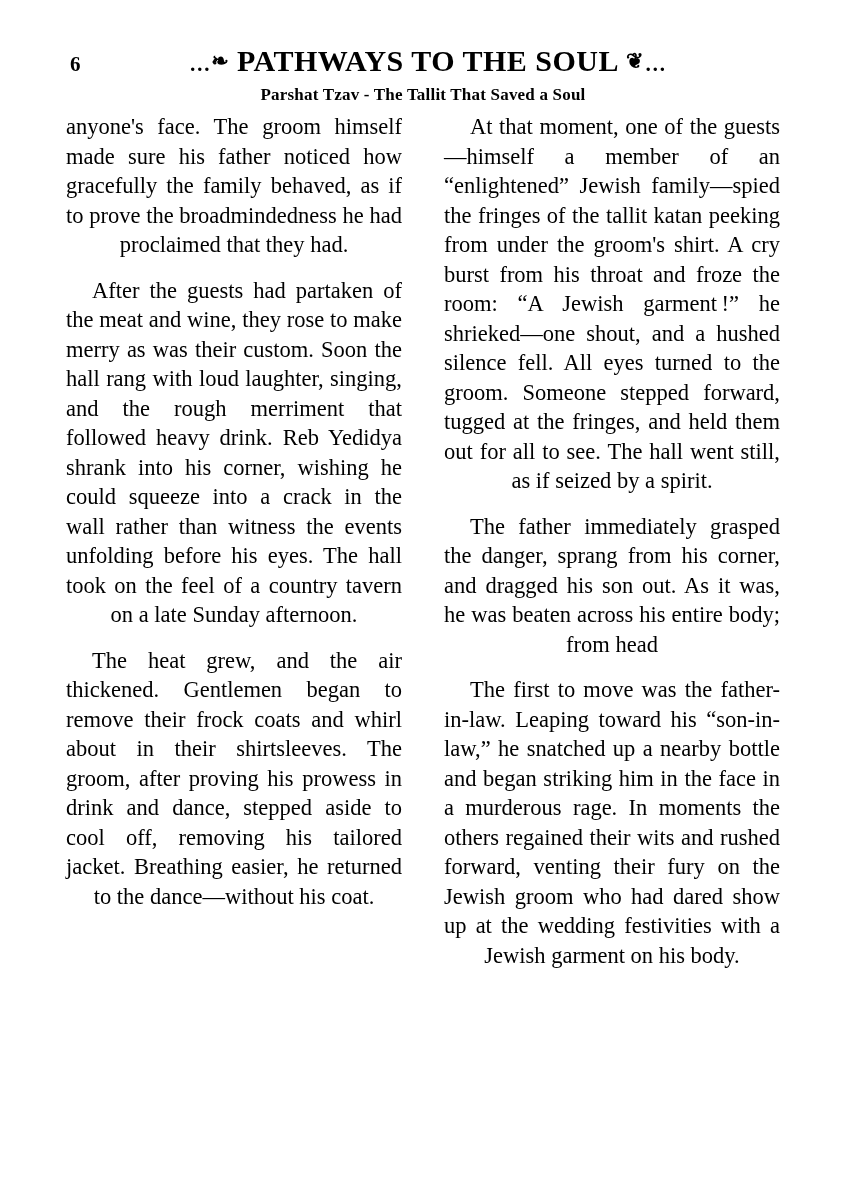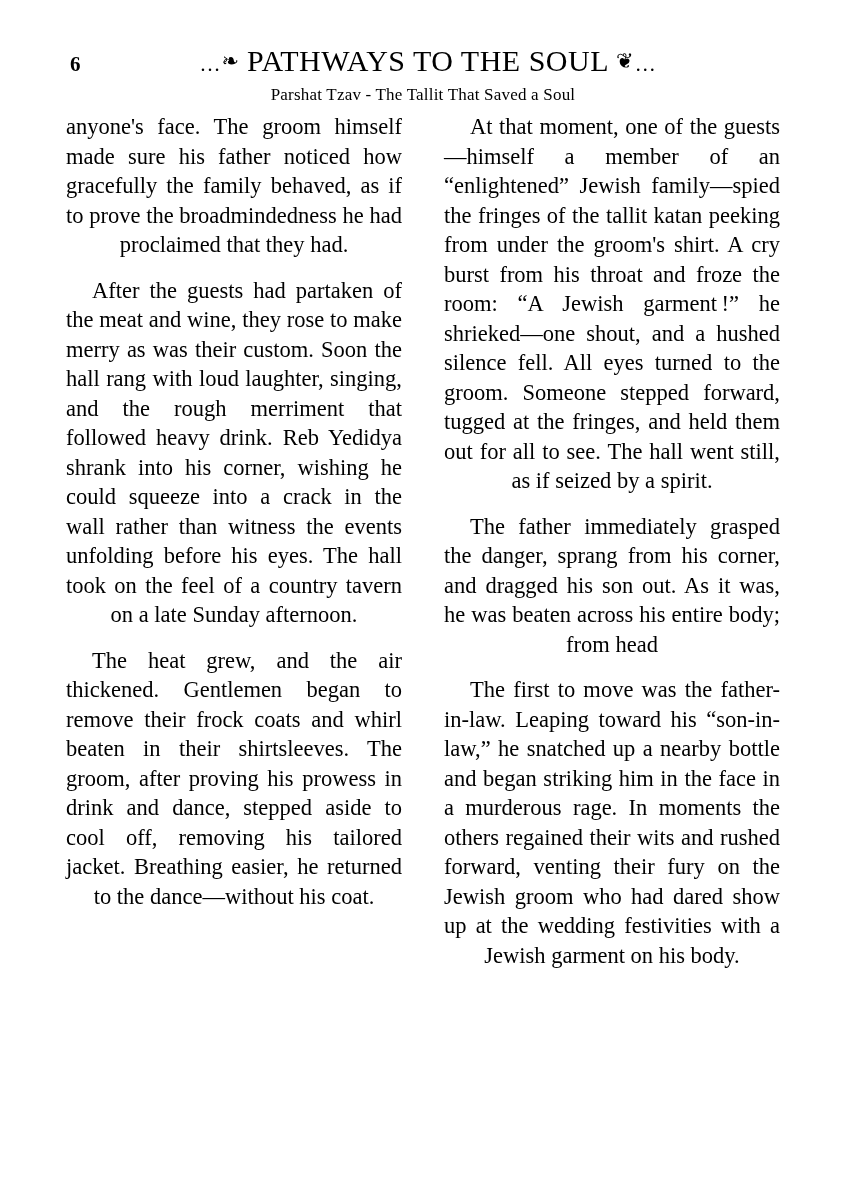--- a/index.html
+++ b/index.html
@@ -32,41 +32,41 @@
     top: 10px;
     font-family: "Liberation Serif", serif;
     font-weight: bold;
     font-size: 21px;
     line-height: 1;
   }
   .running-head {
     text-align: center;
     white-space: nowrap;
     font-family: "Liberation Serif", serif;
-    font-weight: normal;
+    font-weight: bold;
     font-size: 30px;
     letter-spacing: 0.5px;
     line-height: 1.1;
     padding-left: 10px;
   }
   .orn {
     font-size: 21px;
     vertical-align: 3px;
     letter-spacing: 1px;
   }
   .orn-left { margin-right: 7px; }
   .orn-right { margin-left: 7px; }
   .dots {
     font-size: 21px;
     letter-spacing: 1px;
   }
   .subtitle {
     text-align: center;
     font-family: "Liberation Serif", serif;
-    font-weight: normal;
+    font-weight: bold;
     font-size: 17px;
     margin-top: 8px;
     letter-spacing: 0.2px;
   }
   
   .columns {
     margin-top: 22px;
     display: flex;
     gap: 42px;
   }
@@ -101,21 +101,21 @@
       <span class="dots">…</span><span class="orn orn-left">❧</span><span>PATHWAYS TO THE SOUL</span><span class="orn orn-right">❦</span><span class="dots">…</span>
     </div>
     <div class="subtitle">Parshat Tzav - The Tallit That Saved a Soul</div>
   </div>
 
   <div class="columns">
 
     <div class="col">
       <p class="para noindent">anyone's face. The groom himself made sure his father noticed how gracefully the family behaved, as if to prove the broadmindedness he had proclaimed that they had.</p>
       <p class="para">After the guests had partaken of the meat and wine, they rose to make merry as was their custom. Soon the hall rang with loud laughter, singing, and the rough merriment that followed heavy drink. Reb Yedidya shrank into his corner, wishing he could squeeze into a crack in the wall rather than witness the events unfolding before his eyes. The hall took on the feel of a country tavern on a late Sunday afternoon.</p>
-      <p class="para">The heat grew, and the air thickened. Gentlemen began to remove their frock coats and whirl beaten in their shirtsleeves. The groom, after proving his prowess in drink and dance, stepped aside to cool off, removing his tailored jacket. Breathing easier, he returned to the dance—without his coat.</p>
+      <p class="para">The heat grew, and the air thickened. Gentlemen began to remove their frock coats and whirl about in their shirtsleeves. The groom, after proving his prowess in drink and dance, stepped aside to cool off, removing his tailored jacket. Breathing easier, he returned to the dance—without his coat.</p>
     </div>
 
     <div class="col">
       <p class="para">At that moment, one of the guests—himself a member of an “enlightened” Jewish family—spied the fringes of the tallit katan peeking from under the groom's shirt. A cry burst from his throat and froze the room: “A Jewish garment !” he shrieked—one shout, and a hushed silence fell. All eyes turned to the groom. Someone stepped forward, tugged at the fringes, and held them out for all to see. The hall went still, as if seized by a spirit.</p>
       <p class="para">The father immediately grasped the danger, sprang from his corner, and dragged his son out. As it was, he was beaten across his entire body; from head</p>
       <p class="para">The first to move was the father-in-law. Leaping toward his “son-in-law,” he snatched up a nearby bottle and began striking him in the face in a murderous rage. In moments the others regained their wits and rushed forward, venting their fury on the Jewish groom who had dared show up at the wedding festivities with a Jewish garment on his body.</p>
     </div>
 
   </div>
 </div>

